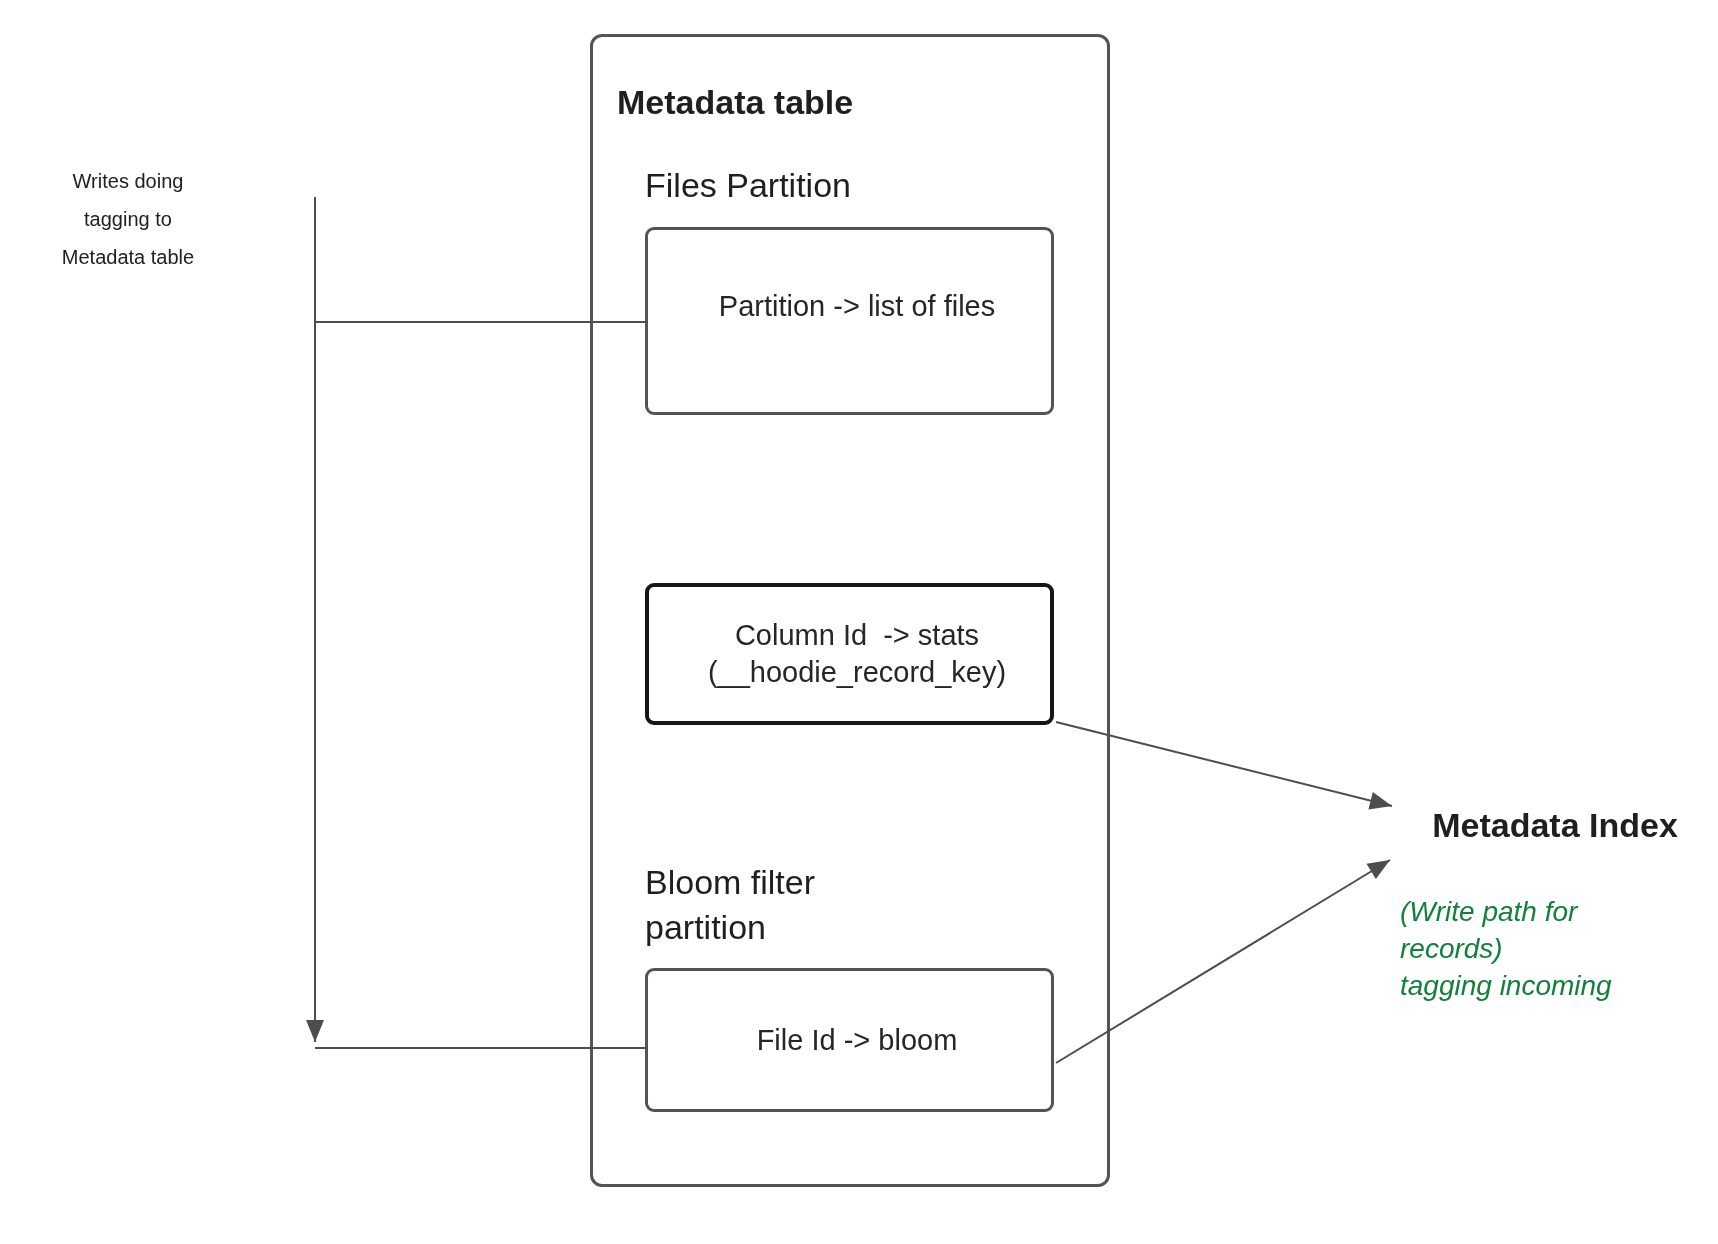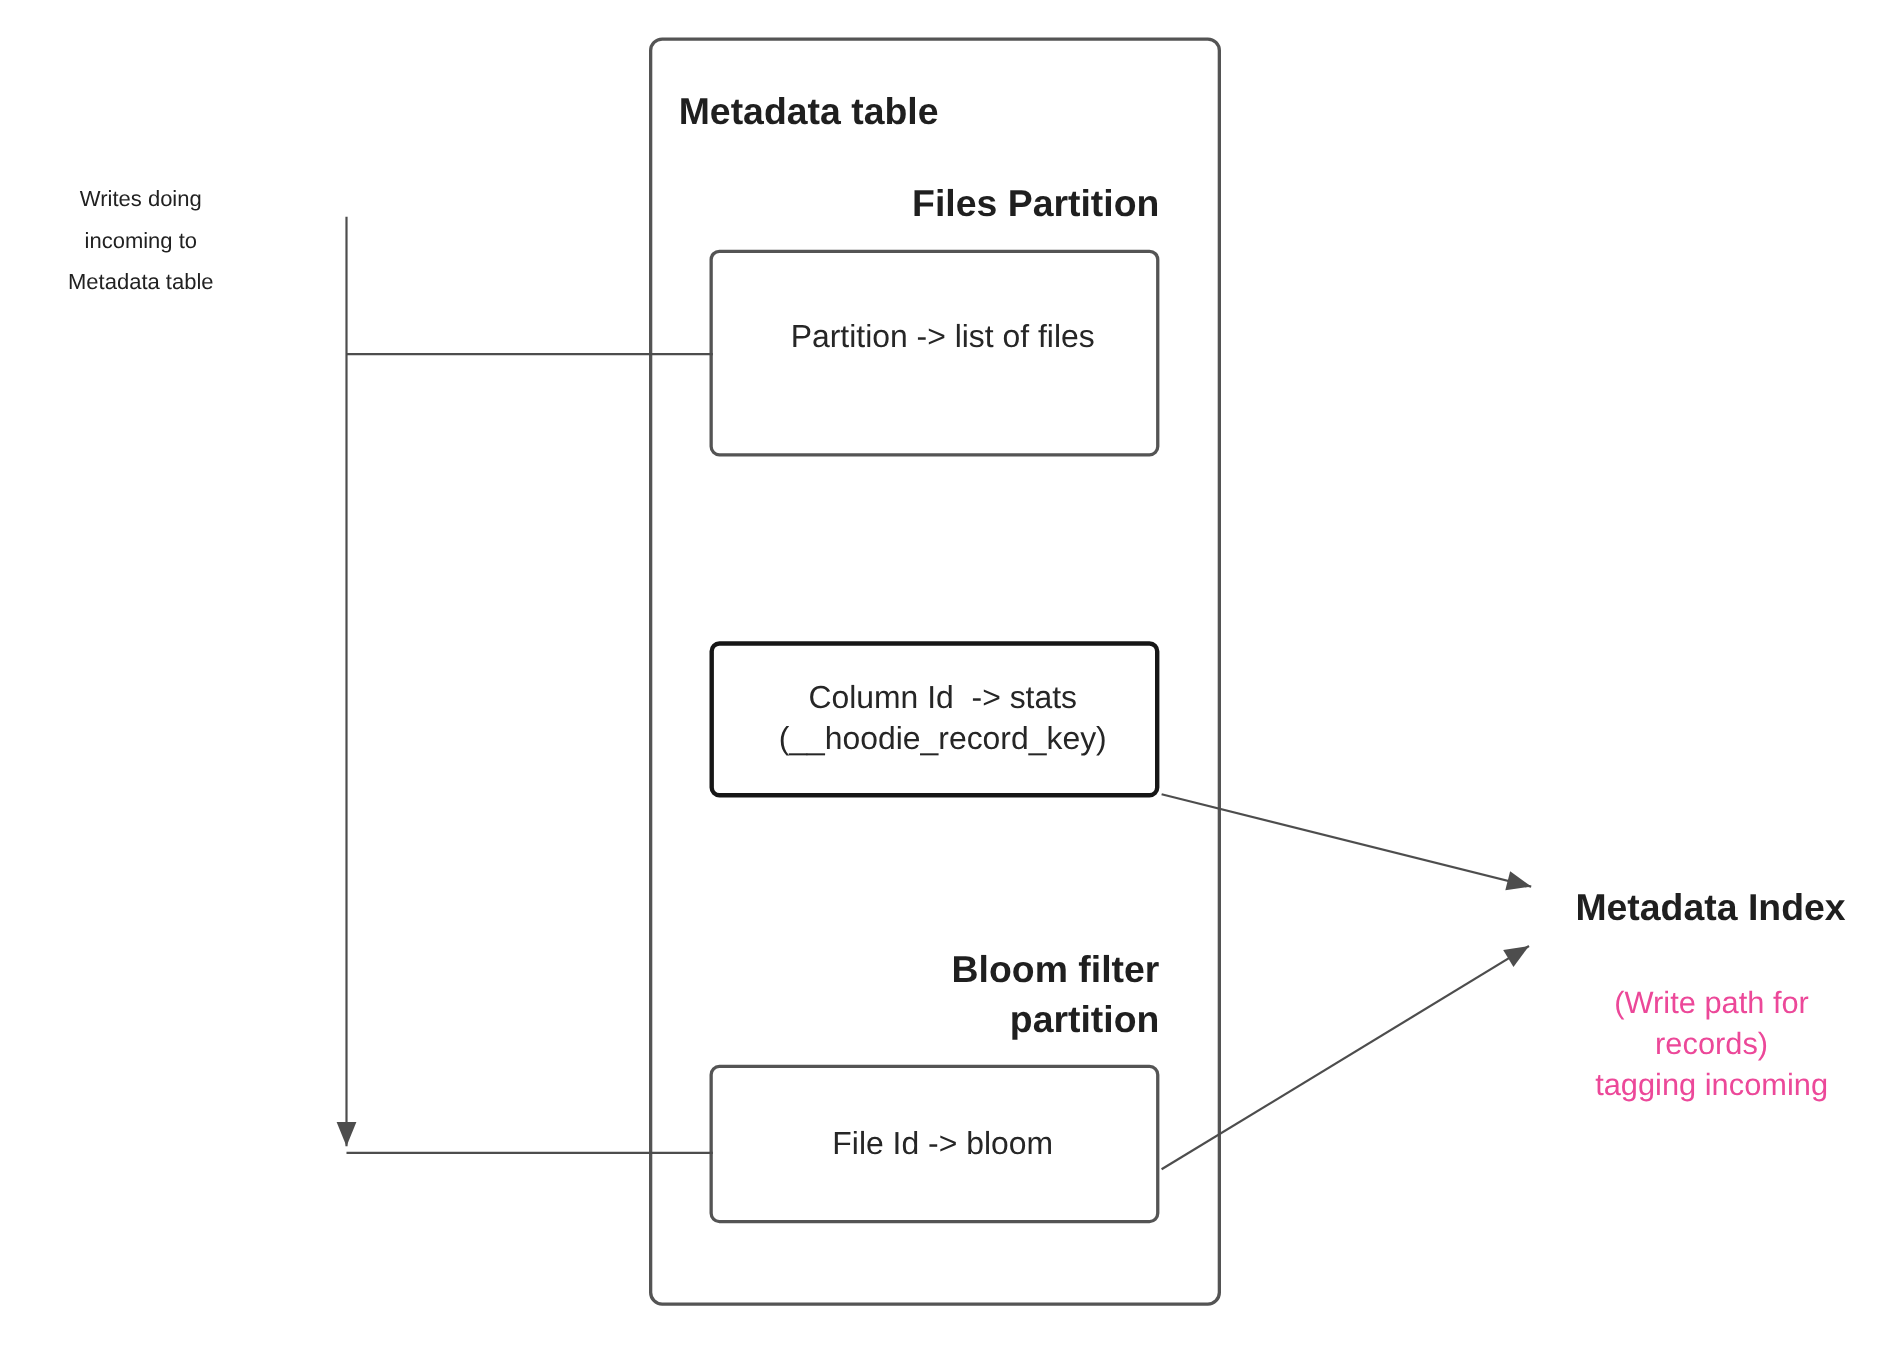--- a/index.html
+++ b/index.html
@@ -14,56 +14,56 @@
   .left-note span{display:block;}
   .mt-container{
     position:absolute;left:590px;top:34px;width:520px;height:1153px;
     border:3px solid #545454;border-radius:12px;box-sizing:border-box;background:#ffffff;
   }
   .mt-title{
     position:absolute;left:24px;top:46px;
     font-size:34px;font-weight:bold;color:#1f1f1f;white-space:nowrap;
   }
   .section-heading{
-    position:absolute;left:52px;width:409px;text-align:right;
-    font-size:34px;font-weight:bold;line-height:45px;color:#1f1f1f;
+    position:absolute;left:52px;width:409px;text-align:left;
+    font-size:34px;font-weight:normal;line-height:45px;color:#1f1f1f;
   }
   .section-heading span{display:block;}
   .part-box{
     position:absolute;left:52px;width:409px;box-sizing:border-box;background:#ffffff;
     border:3px solid #545454;border-radius:9px;
     display:flex;flex-direction:column;align-items:center;justify-content:center;
     font-size:29px;line-height:37px;color:#262626;text-align:center;padding-left:15px;
   }
   .part-box span{display:block;white-space:pre-wrap;}
   .box-files{top:190px;height:188px;justify-content:flex-start;padding-top:58px;}
   .box-column-stats{top:546px;height:142px;border:4px solid #161616;}
   .box-bloom{top:931px;height:144px;}
   .heading-files{top:126px;}
   .heading-column-stats{top:439px;}
   .heading-bloom{top:823px;}
   .index-title{
     position:absolute;left:1390px;top:806px;width:330px;text-align:center;
     font-size:34px;font-weight:bold;color:#1f1f1f;
   }
   .index-subtitle{
-    position:absolute;left:1400px;top:893px;width:312px;text-align:center;
-    font-size:28px;line-height:37px;color:#ec4899;
+    position:absolute;left:1400px;top:893px;width:312px;text-align:left;
+    font-size:28px;line-height:37px;color:#15803d;font-style:italic;
   }
   .index-subtitle span{display:block;}
   .wires{position:absolute;left:0;top:0;width:1718px;height:1244px;pointer-events:none;}
 </style>
 </head>
 <body>
 
 <div class="canvas">
 
   <div class="left-note">
     <span>Writes doing</span>
-    <span>incoming to</span>
+    <span>tagging to</span>
     <span>Metadata table</span>
   </div>
 
   <div class="mt-container">
     <div class="mt-title">Metadata table</div>
 
     <div class="section-heading heading-files">
       <span>Files Partition</span>
     </div>
     <div class="part-box box-files">

